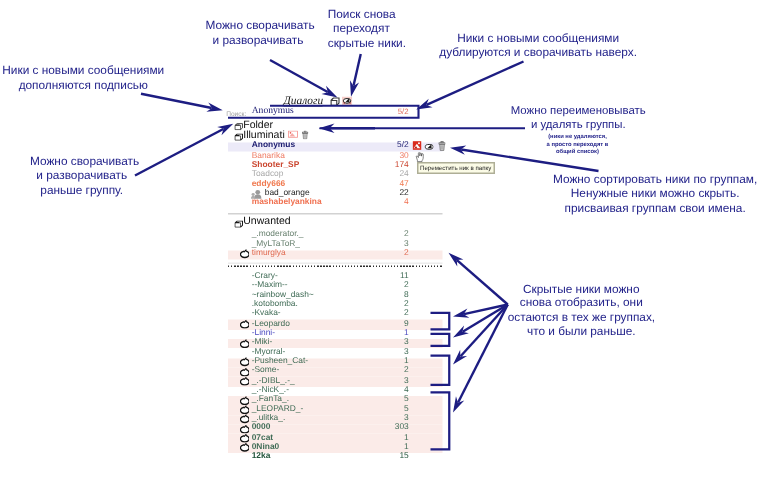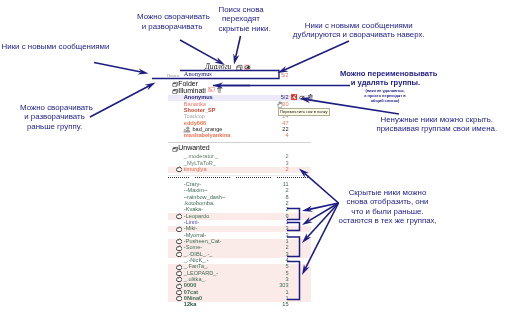--- a/index.html
+++ b/index.html
@@ -4,26 +4,26 @@
 <style>
   html,body{margin:0;padding:0;}
   body{width:512px;height:320px;overflow:hidden;background:#ffffff;
        font-family:"DejaVu Sans",sans-serif;}
   #root{position:relative;width:512px;height:320px;overflow:hidden;}
 
   .anno{position:absolute;color:#22228a;font-family:"Liberation Sans",sans-serif;
         font-size:7.9px;line-height:9.6px;text-align:center;white-space:nowrap;}
   .anno div{white-space:nowrap;}
   .anno.small{font-size:3.9px;line-height:5px;font-weight:700;}
-  .anno.big{font-size:7.6px;line-height:9.6px;font-weight:bold;}
+  .anno.big{font-size:7.6px;line-height:9.6px;}
 
   svg#arrows{position:absolute;left:0;top:0;width:512px;height:320px;overflow:visible;}
 
   
-  #panel{position:absolute;left:168px;top:60px;width:143px;height:260px;background:#fff;}
+  #panel{position:absolute;left:152px;top:60px;width:143px;height:260px;background:#fff;}
 
   .dlgtitle{position:absolute;left:37px;top:2.6px;font-style:italic;font-size:7.6px;
             color:#151515;font-family:"Liberation Serif",serif;
             border-bottom:0.7px solid #2a2a2a;padding-bottom:0.6px;line-height:7px;}
 
   .srch{position:absolute;left:0;top:10.6px;width:143px;height:8px;}
   .srch .lbl{position:absolute;left:-1.2px;top:2.6px;font-size:4.4px;color:#9e9e9e;
              font-family:"Liberation Sans",sans-serif;}
   .srch .val{position:absolute;left:15.8px;top:0.8px;font-size:6.4px;color:#15156e;
              font-family:"Liberation Serif",serif;line-height:6px;}
@@ -446,20 +446,21 @@
         <polygon points="302,243 306.78760451179687,233.1542474620463 306.9205678772161,237.60759684688645 311.36745376512624,237.33335990570927" fill="#1d1d82"></polygon>
       </g>
       <g>
         <line x1="338.5" y1="203" x2="305.39121448735017" y2="268.3104810112545" stroke="#1d1d82" stroke-width="1.6"></line>
         <polygon points="302,275 303.9826991002754,264.2329714276516 305.30078210102084,268.4888681842877 309.51270146430505,267.03637540386103" fill="#1d1d82"></polygon>
       </g>
     </svg>
   <div id="annolayer">
       <div class="anno" style="left: 1.5px; top: 42.3px; width: 108px;">
         <div>Ники с новыми сообщениями</div>
+        <div>дополняются подписью</div>
       </div>
       <div class="anno" style="left: 20px; top: 102.6px; width: 69px;">
         <div>Можно сворачивать</div>
         <div>и разворачивать</div>
         <div>раньше группу.</div>
       </div>
       <div class="anno" style="left: 137px; top: 12.4px; width: 70px;">
         <div>Можно сворачивать</div>
         <div>и разворачивать</div>
       </div>
@@ -475,28 +476,29 @@
       <div class="anno big" style="left: 340px; top: 68.8px; width: 91px;">
         <div>Можно переименовывать</div>
         <div>и удалять группы.</div>
       </div>
       <div class="anno small" style="left: 346px; top: 88px; width: 78px;">
         <div>(ники не удаляются,</div>
         <div>а просто переходят в</div>
         <div>общий список)</div>
       </div>
       <div class="anno" style="left: 366.5px; top: 114.6px; width: 140.5px;">
+        <div>Можно сортировать ники по группам,</div>
         <div>Ненужные ники можно скрыть.</div>
         <div>присваивая группам свои имена.</div>
       </div>
       <div class="anno" style="left: 338.5px; top: 187.7px; width: 98px;">
         <div>Скрытые ники можно</div>
         <div>снова отобразить, они</div>
+        <div>остаются в тех же группах,</div>
         <div>что и были раньше.</div>
-        <div>остаются в тех же группах,</div>
       </div>
     </div>
 <div class="ic" style="left: 276.3px; top: 100.9px; width: 7.8px; height: 7px;">
       <svg width="7.8" height="7" viewBox="0 0 24 26" preserveAspectRatio="none">
         <path d="M7 22 L5 14 C4 11 6 10 7.5 12 L9 15 L9 4.5 C9 2 12 2 12 4.5 L12 11 L12.4 5.5 C12.4 3.2 15.4 3.2 15.4 5.5 L15.4 11.5 L16 7 C16 5 19 5 19 7 L19 13 C19 19 17.5 21 16.5 23 L16.5 25 L7 25 Z" fill="#ffffff" stroke="#3a3a3a" stroke-width="1.4"></path>
       </svg>
     </div>
     <div class="tip" style="left: 277.6px; top: 108.3px; width: 48px;">Переместить ник в папку</div>
   </div>
 

